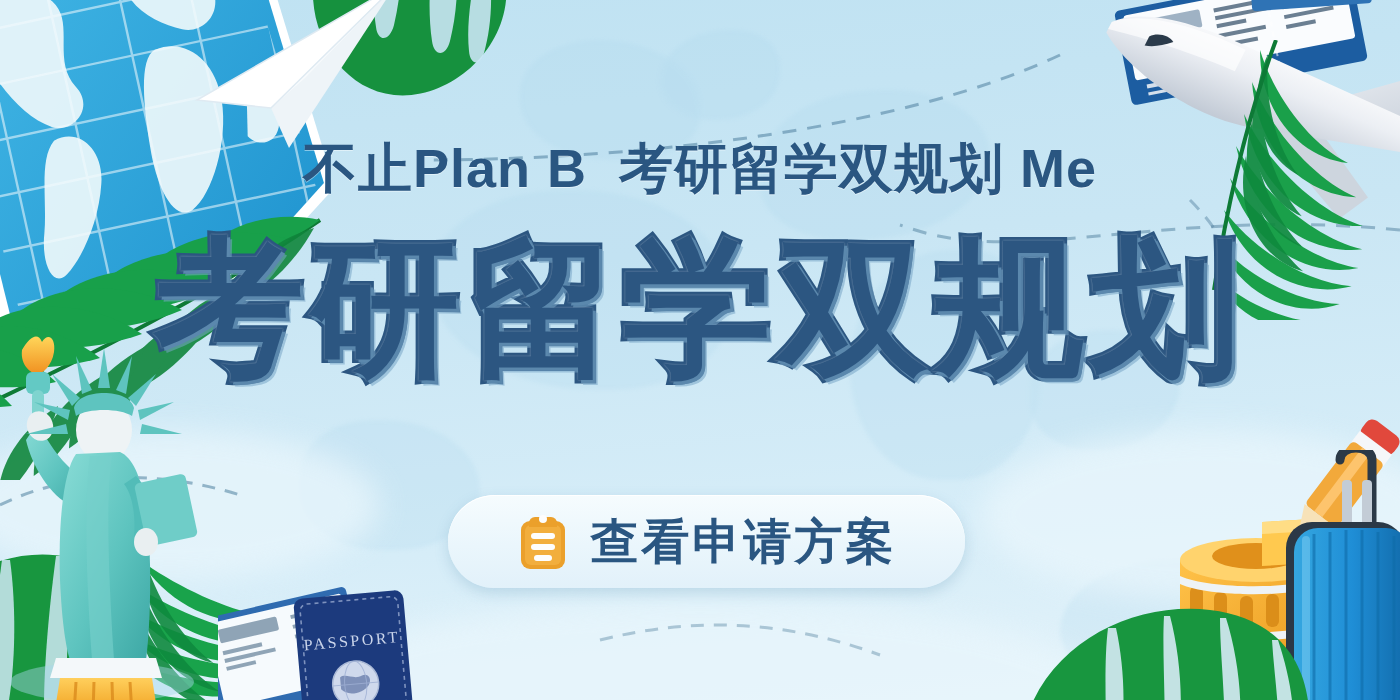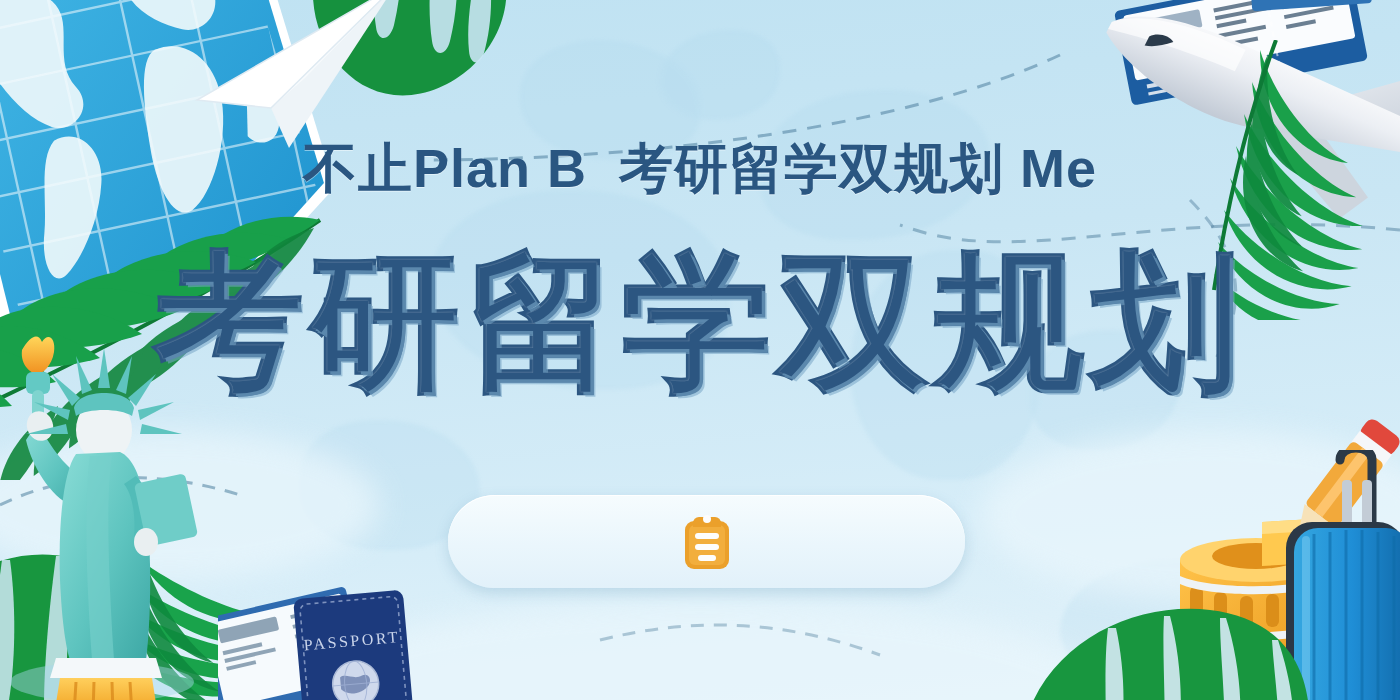--- a/index.html
+++ b/index.html
@@ -47,23 +47,23 @@
   }
   .subtitle {
     position:absolute; top:133px; left:0; right:0;
     font-size:54px; font-weight:bold;
     letter-spacing:1px;
     color:#2a5681;
     white-space:pre;
     text-shadow:0 1px 0 rgba(255,255,255,.45);
   }
   .headline {
-    position:absolute; top:244px; left:0; right:0;
+    position:absolute; top:230px; left:0; right:0;
     font-size:150px;
-    font-weight:normal;
+    font-weight:bold;
     letter-spacing:6px;
     color:#2c5681;
     -webkit-text-stroke:7px #2c5681;
     paint-order:stroke fill;
     text-shadow:
        3px 3px 0 #5b88ad,
        5px 5px 0 rgba(120,165,198,.55),
        0 0 2px rgba(255,255,255,.4);
     line-height:1.05;
     white-space:pre;
@@ -573,15 +573,16 @@
       <rect x="4" y="8" width="44" height="48" rx="9" fill="#eba02b"></rect>
       <rect x="8" y="12" width="36" height="40" rx="6" fill="#f2ae3d"></rect>
       <path d="M18 4 h16 a6 6 0 0 1 6 6 v4 h-28 v-4 a6 6 0 0 1 6 -6 z" fill="#eba02b"></path>
       <circle cx="26" cy="6" r="4" fill="#fdfdfd"></circle>
       <g fill="#fdfdfd">
         <rect x="14" y="20" width="24" height="6" rx="3"></rect>
         <rect x="14" y="31" width="24" height="6" rx="3"></rect>
         <rect x="17" y="42" width="18" height="6" rx="3"></rect>
       </g>
     </svg>
+    <span class="cta-label">查看申请方案</span>
   </div>
 
 </div>
 
 </body></html>

